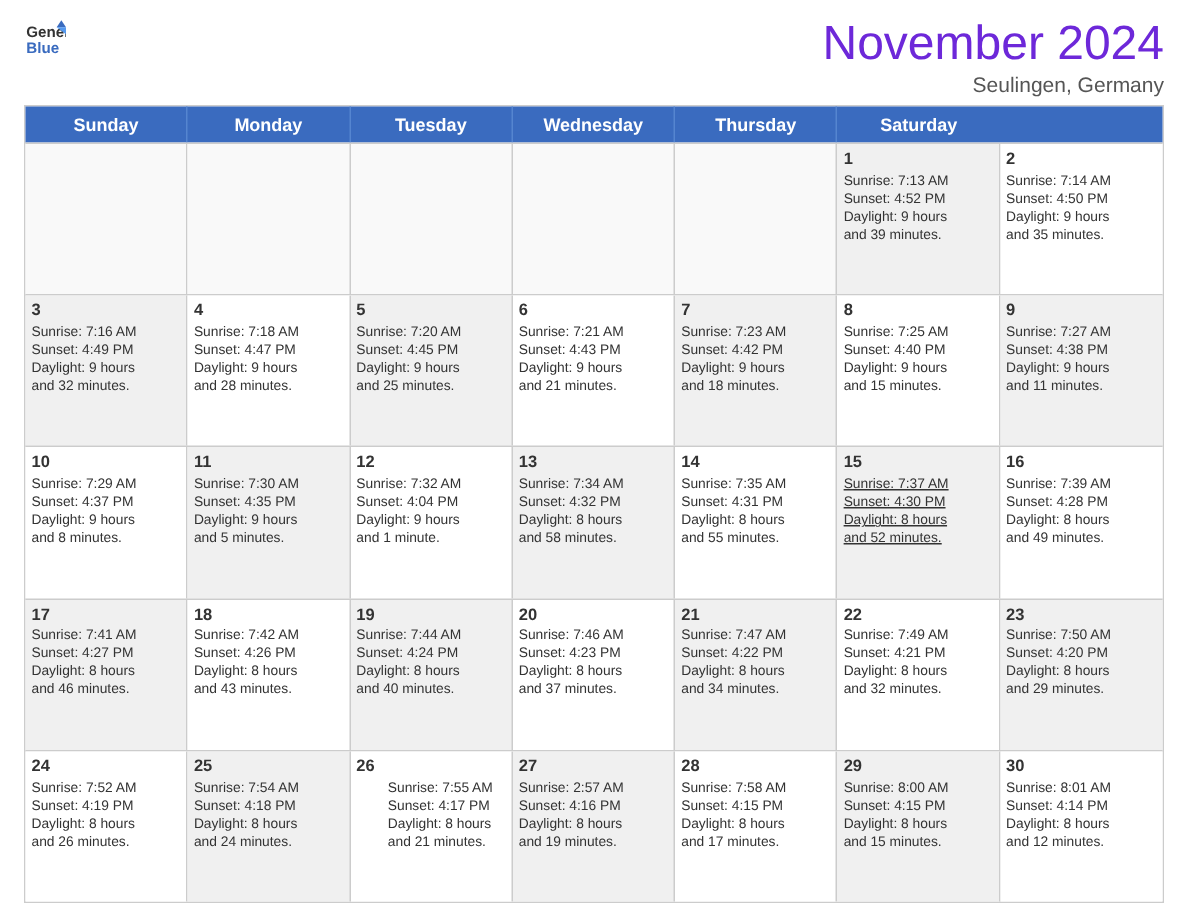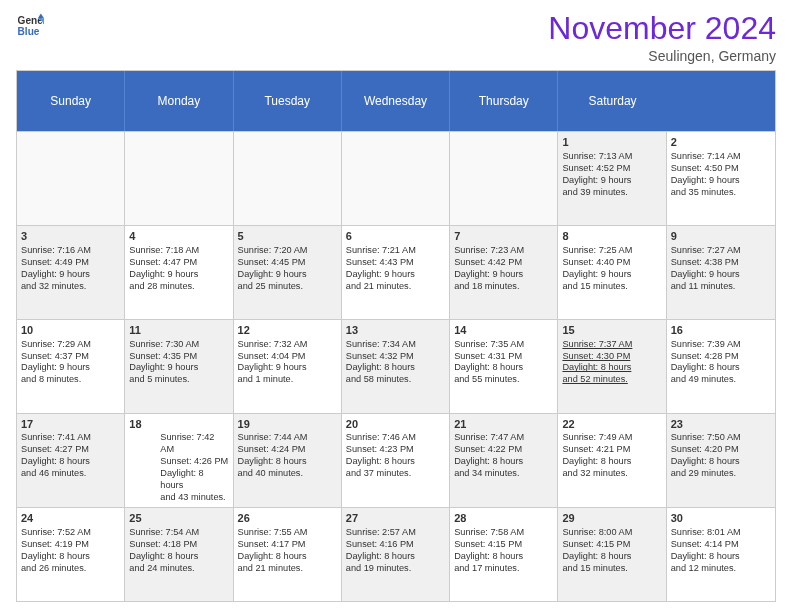--- a/index.html
+++ b/index.html
@@ -53,22 +53,22 @@
       border: 1px solid #ccc;
     }
     .cal-header {
       display: grid;
       grid-template-columns: repeat(7, 1fr);
       background: #3a6bbf;
     }
     .cal-header-cell {
       color: #fff;
       font-size: 12px;
-      font-weight: normal;
-      padding: 23px 4px;
+      font-weight: bold;
+      padding: 5px 4px;
       text-align: center;
       border-right: 1px solid #5585d0;
     }
     .cal-header-cell:last-child { border-right: none; }
     .cal-body {
       display: flex;
       flex-direction: column;
       flex: 1;
     }
     .cal-row {
@@ -256,21 +256,21 @@
         <div class="cal-row">
           <div class="cal-cell shaded">
             <span class="day-num">17</span>
             <div class="cell-text" style="white-space: pre-line;">Sunrise: 7:41 AM
 Sunset: 4:27 PM
 Daylight: 8 hours
 and 46 minutes.</div>
           </div>
           <div class="cal-cell">
             <span class="day-num">18</span>
-            <div class="cell-text" style="white-space: pre-line; margin-left: 31px;">Sunrise: 7:42 AM
+            <div class="cell-text" style="white-space: pre-line;">Sunrise: 7:42 AM
 Sunset: 4:26 PM
 Daylight: 8 hours
 and 43 minutes.</div>
           </div>
           <div class="cal-cell shaded">
             <span class="day-num">19</span>
             <div class="cell-text" style="white-space: pre-line;">Sunrise: 7:44 AM
 Sunset: 4:24 PM
 Daylight: 8 hours
 and 40 minutes.</div>
@@ -314,21 +314,21 @@
           </div>
           <div class="cal-cell shaded">
             <span class="day-num">25</span>
             <div class="cell-text" style="white-space: pre-line;">Sunrise: 7:54 AM
 Sunset: 4:18 PM
 Daylight: 8 hours
 and 24 minutes.</div>
           </div>
           <div class="cal-cell">
             <span class="day-num">26</span>
-            <div class="cell-text" style="white-space: pre-line;">Sunrise: 7:55 AM
+            <div class="cell-text" style="white-space: pre-line; margin-left: 21px;">Sunrise: 7:55 AM
 Sunset: 4:17 PM
 Daylight: 8 hours
 and 21 minutes.</div>
           </div>
           <div class="cal-cell shaded">
             <span class="day-num">27</span>
             <div class="cell-text" style="white-space: pre-line;">Sunrise: 2:57 AM
 Sunset: 4:16 PM
 Daylight: 8 hours
 and 19 minutes.</div>

